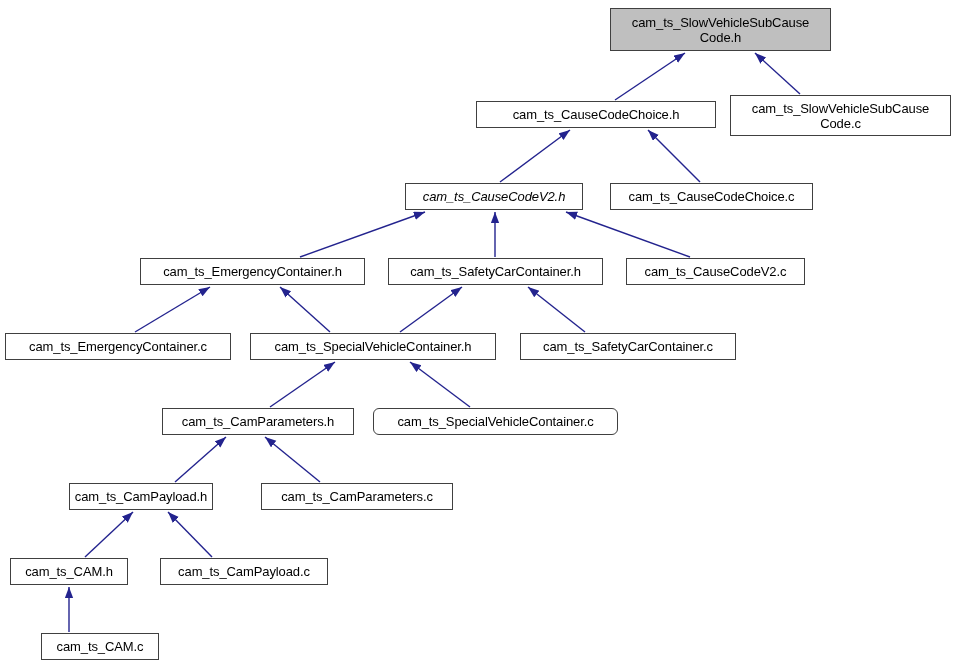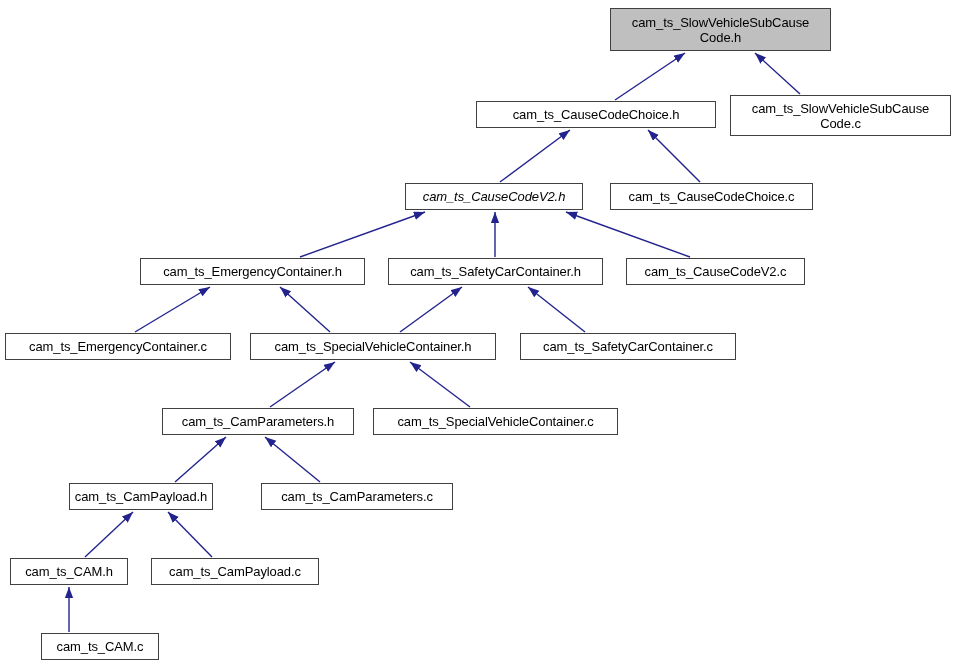--- a/index.html
+++ b/index.html
@@ -88,21 +88,21 @@
 Code.c</div>
       <div class="node-box" style="left: 405px; top: 183px; width: 178px; height: 27px; font-style: italic;">cam_ts_CauseCodeV2.h</div>
       <div class="node-box" style="left: 610px; top: 183px; width: 203px; height: 27px;">cam_ts_CauseCodeChoice.c</div>
       <div class="node-box" style="left: 140px; top: 258px; width: 225px; height: 27px;">cam_ts_EmergencyContainer.h</div>
       <div class="node-box" style="left: 388px; top: 258px; width: 215px; height: 27px;">cam_ts_SafetyCarContainer.h</div>
       <div class="node-box" style="left: 626px; top: 258px; width: 179px; height: 27px;">cam_ts_CauseCodeV2.c</div>
       <div class="node-box" style="left: 5px; top: 333px; width: 226px; height: 27px; text-align: center;">cam_ts_EmergencyContainer.c</div>
       <div class="node-box" style="left: 250px; top: 333px; width: 246px; height: 27px;">cam_ts_SpecialVehicleContainer.h</div>
       <div class="node-box" style="left: 520px; top: 333px; width: 216px; height: 27px;">cam_ts_SafetyCarContainer.c</div>
       <div class="node-box" style="left: 162px; top: 408px; width: 192px; height: 27px;">cam_ts_CamParameters.h</div>
-      <div class="node-box" style="left: 373px; top: 408px; width: 245px; height: 27px;">cam_ts_SpecialVehicleContainer.c</div>
+      <div class="node-box" style="left: 373px; top: 408px; width: 245px; height: 27px; border-radius: 6px;">cam_ts_SpecialVehicleContainer.c</div>
       <div class="node-box" style="left: 69px; top: 483px; width: 144px; height: 27px;">cam_ts_CamPayload.h</div>
       <div class="node-box" style="left: 261px; top: 483px; width: 192px; height: 27px;">cam_ts_CamParameters.c</div>
       <div class="node-box" style="left: 10px; top: 558px; width: 118px; height: 27px;">cam_ts_CAM.h</div>
-      <div class="node-box" style="left: 151px; top: 558px; width: 168px; height: 27px;">cam_ts_CamPayload.c</div>
+      <div class="node-box" style="left: 160px; top: 558px; width: 168px; height: 27px;">cam_ts_CamPayload.c</div>
       <div class="node-box" style="left: 10px; top: 633px; width: 118px; height: 27px; margin-left: 31px;">cam_ts_CAM.c</div>
     </div>
 
 </div>
 
 </body></html>

